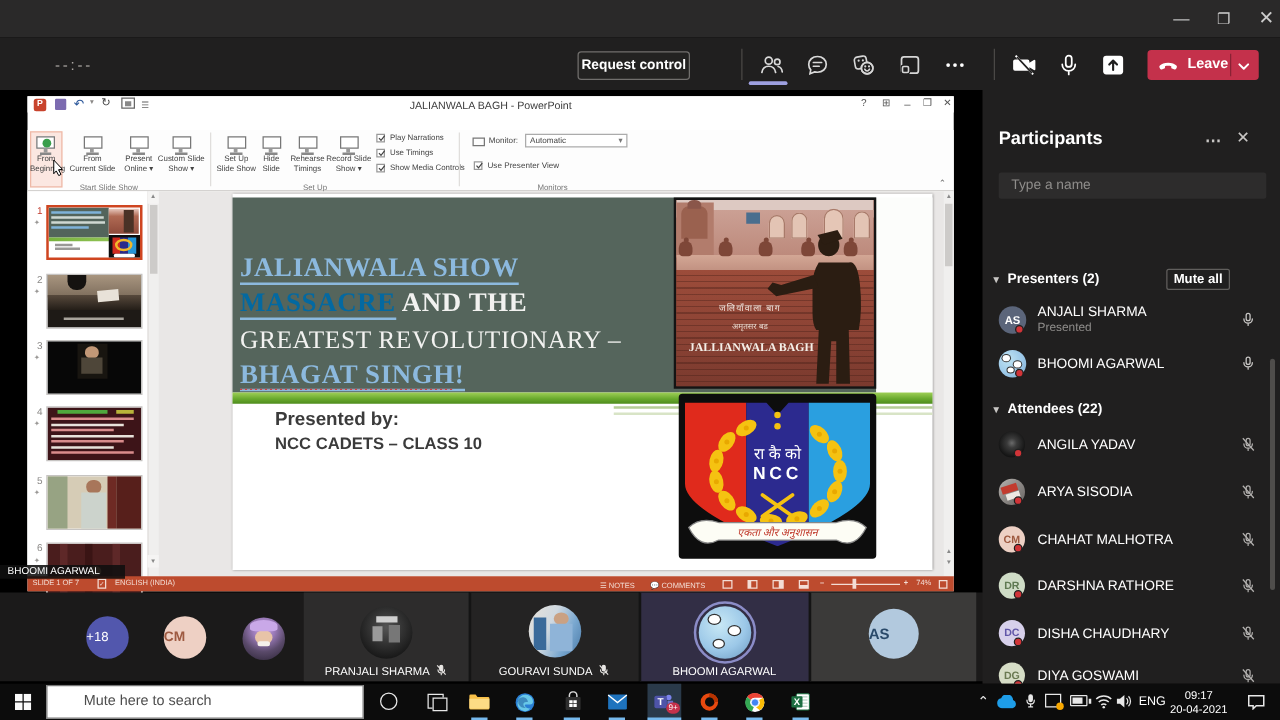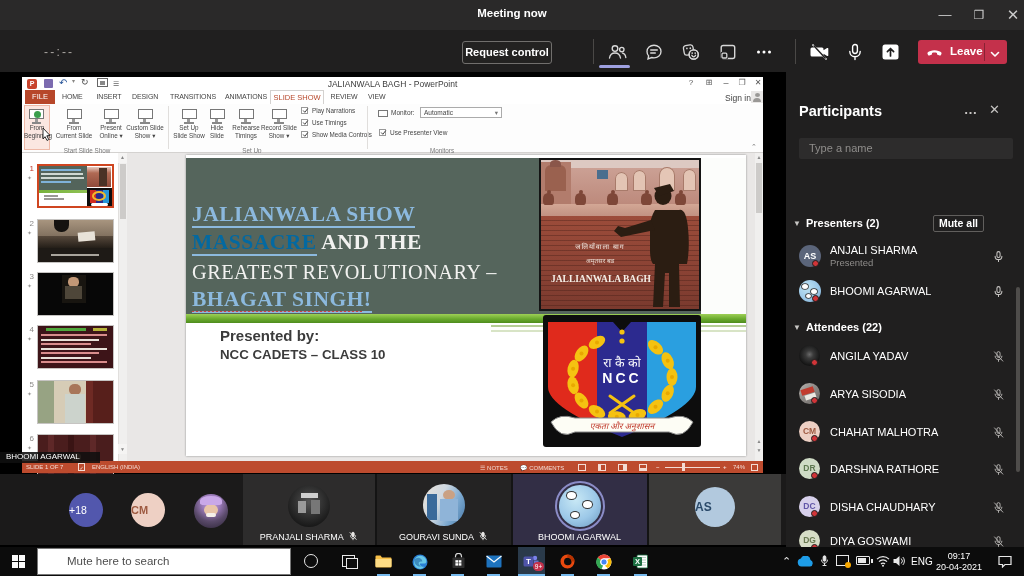--- a/index.html
+++ b/index.html
@@ -36,21 +36,20 @@
 
 #task{left:0;top:547px;width:1024px;height:29px;background:#0c0c0c}
 #tsearch{left:37px;top:1px;width:254px;height:27px;background:#fff;border:1px solid #777}
 #tsearch span{position:absolute;left:29px;top:6px;color:#4d4d4d;font-size:11.5px}
 .tray{color:#fff;font-size:10px}
 </style></head>
 <body>
 <div id="app">
 
 <div class="abs" id="tbar">
-  <div class="abs title">Meeting now</div>
   <div class="abs winbtn" style="left:928px">—</div>
   <div class="abs winbtn" style="left:962px;font-size:12px">❐</div>
   <div class="abs winbtn" style="left:996px;font-size:15px">✕</div>
 </div>
 
 <div class="abs" id="tools">
   <div class="abs" id="timer">--:--</div>
   <div class="abs" id="reqctl">Request control</div>
   <div class="abs vsep" style="left:593px"></div>
   <div class="abs ticon" id="ic-people" style="left:607px"><svg width="20" height="20" viewBox="0 0 20 20">
@@ -130,35 +129,20 @@
           <div class="abs" style="left:59px;top:0px;color:#444;font-size:9px">↻</div>
           <div class="abs" style="left:75px;top:1px;width:11px;height:9px;border:1px solid #666"></div>
           <div class="abs" style="left:78px;top:3.5px;width:5px;height:4px;background:#888"></div>
           <div class="abs" style="left:91px;top:3px;color:#666;font-size:7px">☰</div>
           <div class="abs" style="left:0;right:0;top:2px;text-align:center;color:#3b3b3b;font-size:8.5px">JALIANWALA BAGH - PowerPoint</div>
           <div class="abs" style="left:663px;top:1px;width:12px;color:#555;font-size:8px;text-align:center">?</div>
           <div class="abs" style="left:681px;top:1px;width:12px;color:#555;font-size:8px;text-align:center">⊞</div>
           <div class="abs" style="left:698px;top:1px;width:12px;color:#555;font-size:9px;text-align:center">–</div>
           <div class="abs" style="left:714px;top:1px;width:12px;color:#555;font-size:8px;text-align:center">❐</div>
           <div class="abs" style="left:730px;top:1px;width:12px;color:#555;font-size:8px;text-align:center">✕</div>
-        </div>
-        <div class="abs" style="left:0;top:13px;width:741px;height:14px;background:#fff">
-          <div class="abs" style="left:3px;top:0;width:30px;height:14px;background:#b7472a;color:#fff;font-size:7.5px;text-align:center;line-height:14px">FILE</div>
-          <div class="abs" style="left:40px;top:0;height:14px;color:#444;font-size:7px;letter-spacing:-0.1px;line-height:14px">HOME</div>
-          <div class="abs" style="left:74.5px;top:0;height:14px;color:#444;font-size:7px;letter-spacing:-0.1px;line-height:14px">INSERT</div>
-          <div class="abs" style="left:110px;top:0;height:14px;color:#444;font-size:7px;letter-spacing:-0.1px;line-height:14px">DESIGN</div>
-          <div class="abs" style="left:148px;top:0;height:14px;color:#444;font-size:7px;letter-spacing:-0.1px;line-height:14px">TRANSITIONS</div>
-          <div class="abs" style="left:203px;top:0;height:14px;color:#444;font-size:7px;letter-spacing:-0.1px;line-height:14px">ANIMATIONS</div>
-          <div class="abs" style="left:308.5px;top:0;height:14px;color:#444;font-size:7px;letter-spacing:-0.1px;line-height:14px">REVIEW</div>
-          <div class="abs" style="left:346px;top:0;height:14px;color:#444;font-size:7px;letter-spacing:-0.1px;line-height:14px">VIEW</div>
-          <div class="abs" style="left:248px;top:0;width:54px;height:14px;background:#fff;border:1px solid #d4d2d0;border-bottom:none;color:#b7472a;font-size:7.5px;text-align:center;line-height:13px">SLIDE SHOW</div>
-          <div class="abs" style="left:703px;top:3px;color:#444;font-size:8.5px">Sign in</div>
-          <div class="abs" style="left:729px;top:1px;width:12px;height:12px;background:#e9e7e6"></div>
-          <div class="abs" style="left:732.5px;top:3px;width:5px;height:4px;border-radius:50%;background:#9a9896"></div>
-          <div class="abs" style="left:731px;top:8px;width:8px;height:4px;border-radius:4px 4px 0 0;background:#9a9896"></div>
         </div>
         <div class="abs" style="left:0;top:27px;width:741px;height:49px;background:#fdfdfd;border-bottom:1px solid #d4d2d0">
           <div class="abs" style="left:2px;top:1px;width:26px;height:45px;background:#fbe7e1;border:1px solid #eeb9a7"></div>
           <div class="abs" style="left:7px;top:5px;width:15px;height:10px;border:1px solid #777;background:#fff">
             <div class="abs" style="left:3.5px;top:0.5px;width:7px;height:7px;border-radius:50%;background:#3a9e4c"></div>
           </div>
           <div class="abs" style="left:12.5px;top:15px;width:3px;height:3px;background:#999"></div>
           <div class="abs" style="left:9.5px;top:18px;width:9.5px;height:1.5px;background:#888"></div>
           <div class="abs" style="left:2px;top:20px;width:26px;color:#444;font-size:6.3px;text-align:center;line-height:8px">From<br>Beginning</div>
           <svg class="abs" style="left:20px;top:24px" width="10" height="13" viewBox="0 0 10 13">

